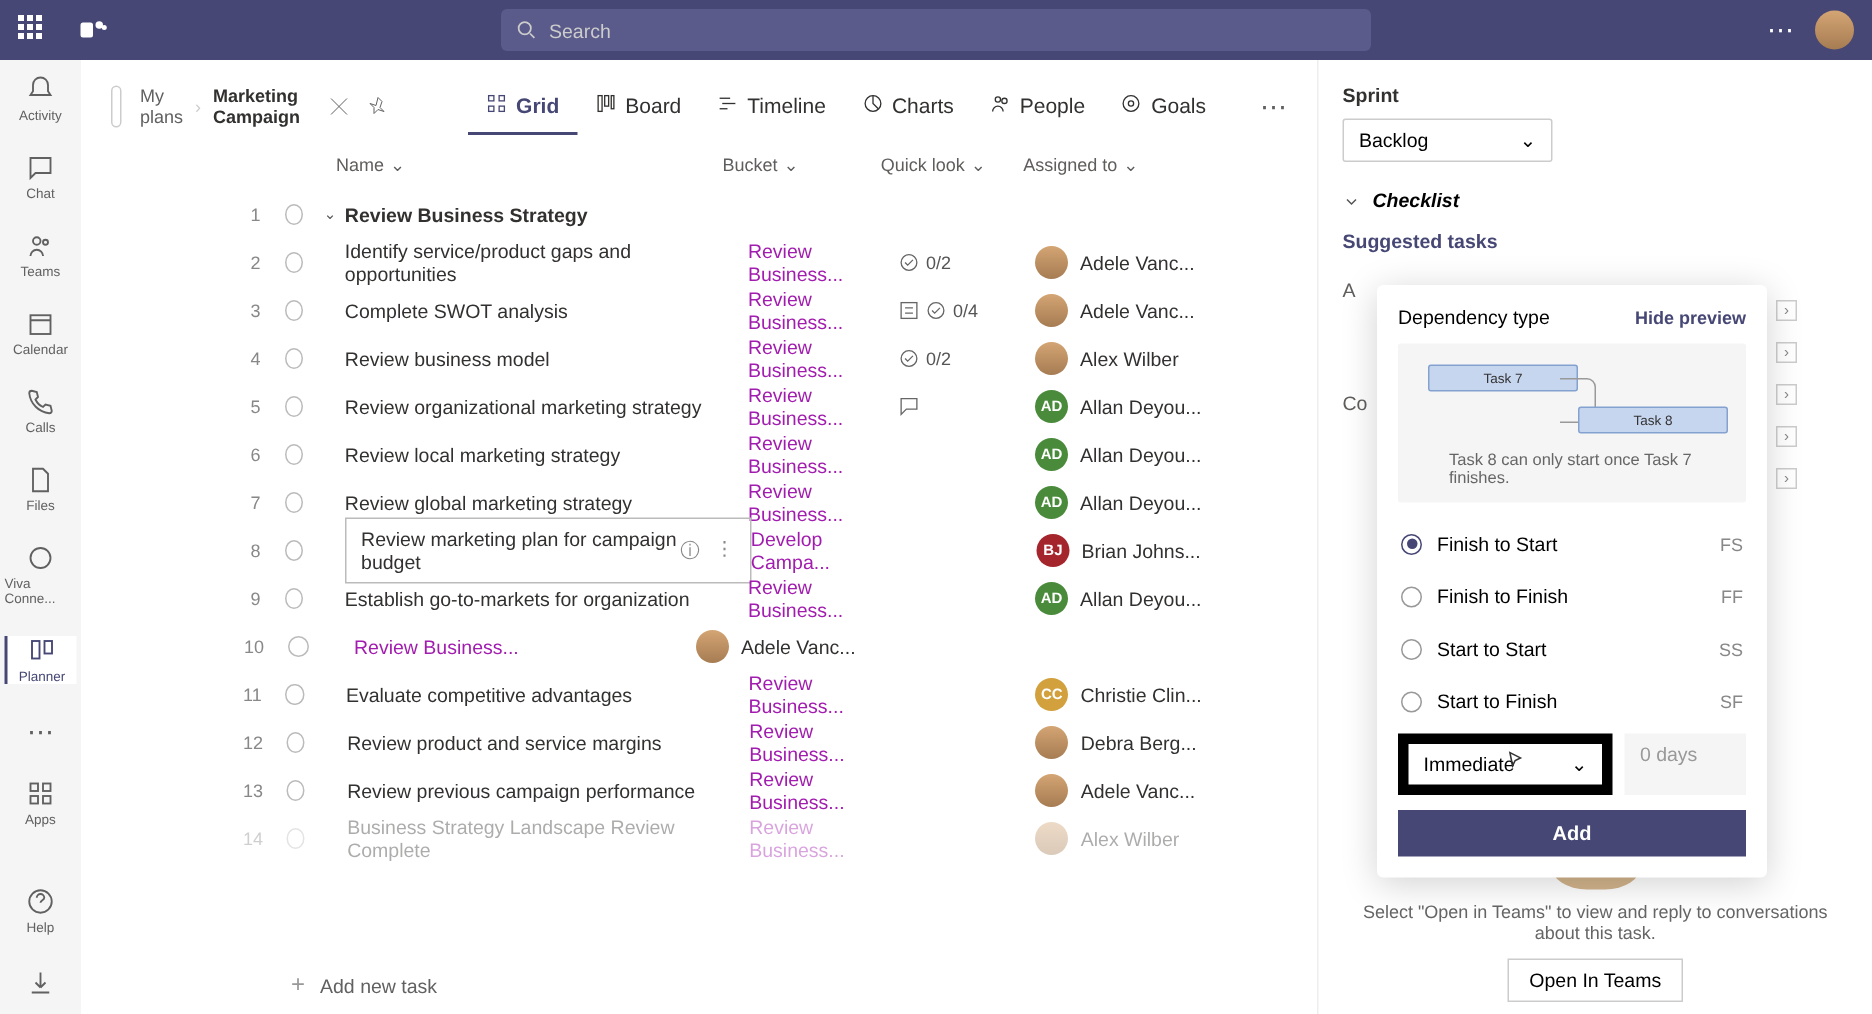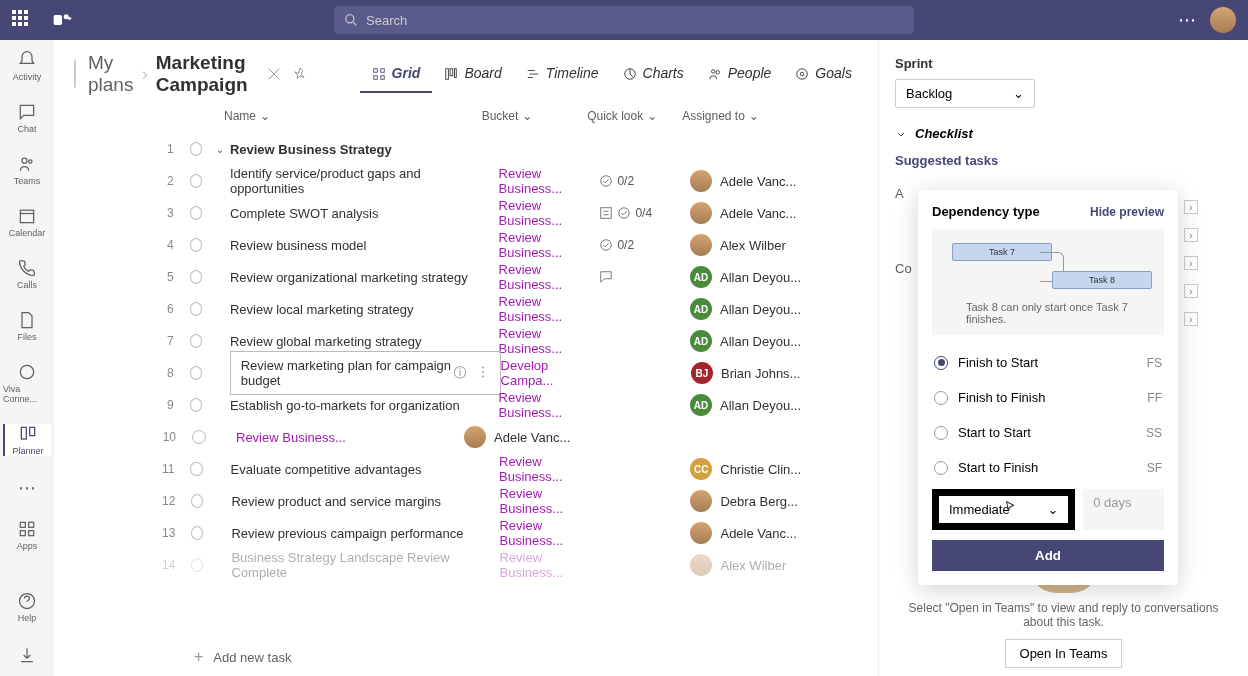--- a/index.html
+++ b/index.html
@@ -24,27 +24,27 @@
 .rail { width: 54px; background: #f5f5f5; display: flex; flex-direction: column; align-items: center; padding: 10px 0; gap: 20px; }
 .rail-item { width: 48px; height: 48px; display: flex; flex-direction: column; align-items: center; justify-content: center; font-size: 9px; color: #616161; gap: 2px; cursor: pointer; }
 .rail-item.active { color: #464775; border-left: 2px solid #464775; background: #fff; }
 .rail-item svg { width: 20px; height: 20px; stroke: currentColor; fill: none; stroke-width: 1.5; }
 .rail-spacer { flex: 1; }
 
 
 .content { flex: 1; display: flex; flex-direction: column; overflow: hidden; background: #fff; }
 .content-header { display: flex; align-items: center; padding: 12px 20px 0 20px; gap: 12px; border-bottom: 1px solid transparent; }
 .plan-icon-box { width: 28px; height: 28px; border: 1px solid #ccc; border-radius: 4px; }
-.breadcrumb { display: flex; align-items: center; gap: 8px; font-size: 19px; color: #616161; }
+.breadcrumb { display: flex; align-items: center; gap: 8px; font-size: 12px; color: #616161; }
 .breadcrumb .current { font-weight: 600; color: #323130; }
 .breadcrumb .chevron { color: #ccc; }
 .header-icons { display: flex; gap: 10px; margin-left: 6px; }
 .header-icon { width: 16px; height: 16px; color: #616161; cursor: pointer; }
 .view-tabs { display: flex; gap: 0; margin-left: 40px; }
-.view-tab { display: flex; align-items: flex-end; gap: 6px; padding: 10px 12px; font-size: 14px; color: #323130; cursor: pointer; border-bottom: 2px solid transparent; font-style: italic; }
+.view-tab { display: flex; align-items: flex-start; gap: 6px; padding: 10px 12px; font-size: 14px; color: #323130; cursor: pointer; border-bottom: 2px solid transparent; }
 .view-tab.active { border-bottom-color: #464775; color: #464775; font-weight: 600; }
 .view-tab svg { width: 14px; height: 14px; }
 .header-dots { margin-left: 12px; color: #616161; cursor: pointer; font-size: 18px; }
 
 .filter-bar { padding: 16px 20px 8px 108px; }
 .filter-input { width: 360px; border: none; border-bottom: 1px solid #ccc; padding: 6px 6px 6px 28px; font-size: 14px; outline: none; }
 .filter-wrap { position: relative; display: inline-block; }
 .filter-wrap svg { position: absolute; left: 4px; top: 6px; width: 14px; height: 14px; stroke: #999; fill: none; }
 
 .table-header { display: flex; padding: 12px 20px 10px 108px; font-size: 12px; color: #605e5c; }
@@ -80,21 +80,21 @@
 
 .panel { width: 370px; border-left: 1px solid #eee; padding: 16px 16px 8px 16px; display: flex; flex-direction: column; overflow: hidden; font-size: 13px; background: #fff; }
 .panel-label { font-weight: 600; color: #323130; margin-bottom: 8px; }
 .panel-select { width: 140px; border: 1px solid #ccc; padding: 6px 10px; border-radius: 2px; display: flex; justify-content: space-between; align-items: center; cursor: pointer; font-size: 13px; }
 .panel-section-head { display: flex; align-items: center; gap: 8px; margin-top: 18px; font-weight: 600; cursor: pointer; font-style: italic; }
 .panel-section-head svg { width: 12px; height: 12px; }
 .suggested-link { color: #464775; font-weight: 600; margin-top: 12px; }
 
 .dep-popup { position: absolute; right: 70px; top: 190px; width: 260px; background: #fff; box-shadow: 0 4px 24px rgba(0,0,0,.18); border-radius: 4px; padding: 14px; z-index: 100; font-size: 13px; }
 .dep-head { display: flex; justify-content: space-between; align-items: center; margin-bottom: 10px; }
-.dep-head .title { font-weight: 700; text-align: center; }
+.dep-head .title { font-weight: 400; text-align: center; }
 .dep-head .hide { color: #464775; font-size: 12px; cursor: pointer; font-weight: 600; }
 .dep-preview { background: #f5f5f5; border-radius: 2px; padding: 14px 10px 10px 10px; margin-bottom: 10px; }
 .gantt-mini { position: relative; height: 50px; }
 .gantt-bar { position: absolute; height: 18px; background: #c7d6ef; border: 1px solid #83a2d0; border-radius: 2px; font-size: 9px; display: flex; align-items: center; justify-content: center; color: #333; }
 .gantt-bar.t7 { left: 10px; top: 0; width: 100px; }
 .gantt-bar.t8 { left: 110px; top: 28px; width: 100px; }
 .gantt-link { position: absolute; left: 98px; top: 9px; width: 24px; height: 30px; border-right: 1px solid #999; border-bottom: 1px solid #999; border-top: 1px solid #999; border-radius: 0 6px 6px 0; }
 .dep-desc { font-size: 11px; color: #666; margin-top: 8px; margin-left: 24px; }
 .dep-options { margin-top: 4px; }
 .dep-opt { display: flex; align-items: center; justify-content: space-between; padding: 10px 2px; cursor: pointer; }

